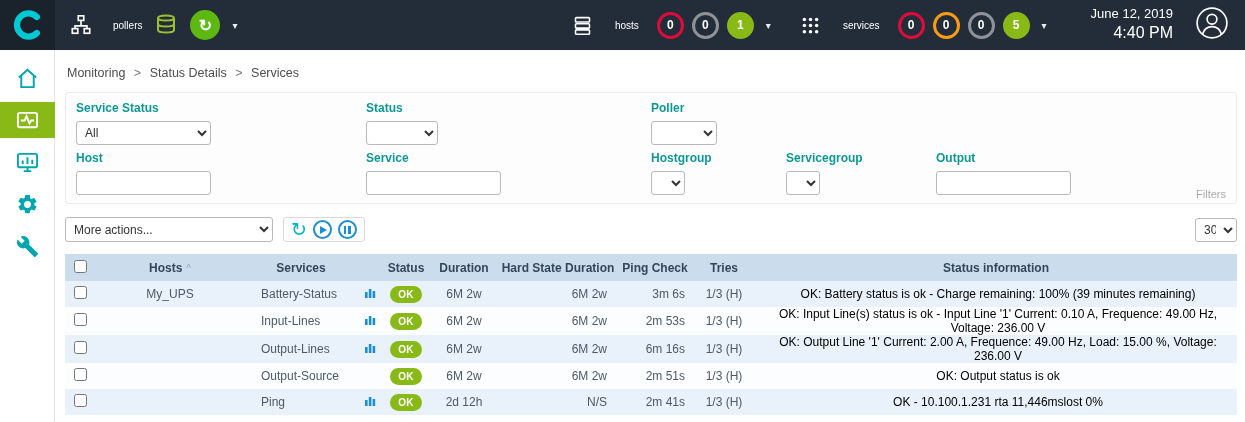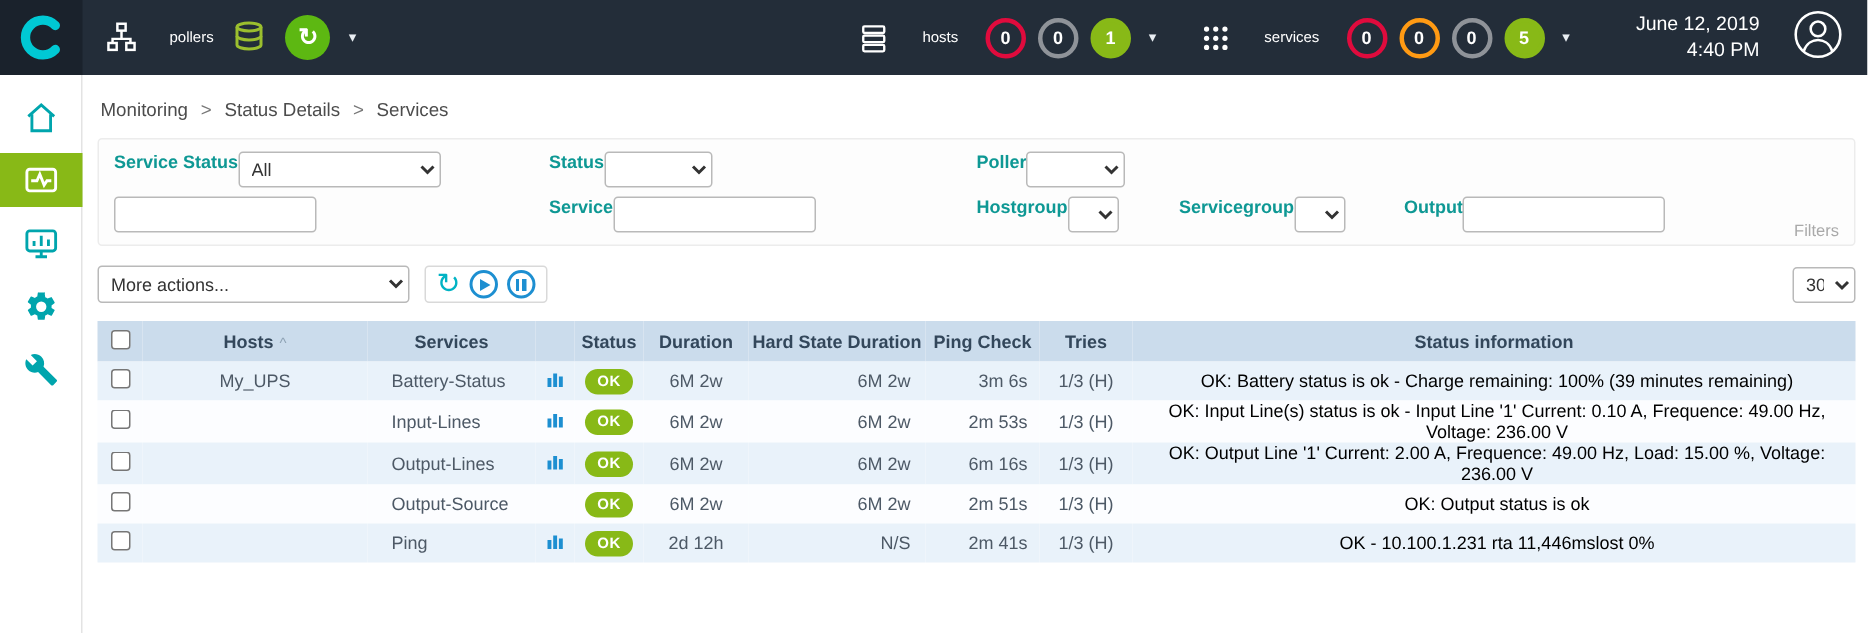--- a/index.html
+++ b/index.html
@@ -33,21 +33,21 @@
     display: flex; align-items: center; justify-content: center;
     font-size: 12px; font-weight: bold; color: #fff; cursor: pointer; background: transparent;
   }
   .counter.red    { border-color: #e00b3d; }
   .counter.gray   { border-color: #8f9399; }
   .counter.orange { border-color: #ff9a13; }
   .counter.green  { border-color: #88b917; background: #88b917; }
   .right-side { margin-left: auto; display: flex; align-items: center; }
   .clock { text-align: right; margin: 0 22px 0 30px; line-height: 1.3; }
   .clock .date { font-size: 13px; }
-  .clock .time { font-size: 13px; }
+  .clock .time { font-size: 16px; }
   .avatar { margin-right: 16px; cursor: pointer; }
 
   
   .layout { display: flex; height: 372px; }
   .sidebar {
     width: 55px; border-right: 1px solid #e3e3e3; background: #fff;
     display: flex; flex-direction: column; align-items: center; padding-top: 10px; gap: 6px;
   }
   .side-item {
     width: 55px; height: 36px; display: flex; align-items: center; justify-content: center;
@@ -61,21 +61,21 @@
   
   .breadcrumb { padding: 16px 2px 12px 2px; font-size: 12.5px; color: #4c4c4c; }
   .breadcrumb .sep { margin: 0 5px; color: #777; }
 
   
   .panel {
     background: #fdfdfd; border: 1px solid #ececec; border-radius: 3px;
     padding: 8px 12px 2px 10px; position: relative;
   }
   .f-row { display: flex; margin-bottom: 6px; }
-  .f-field { display: flex; flex-direction: row; }
+  .f-field { display: flex; flex-direction: column; }
   .f-label { color: #0e9894; font-weight: bold; font-size: 12px; margin-bottom: 6px; }
   select, input[type=text] {
     font-family: "Liberation Sans", sans-serif; font-size: 12px; color: #333;
     border: 1px solid #b9b9b9; border-radius: 3px; background: #fff; height: 24px; padding: 1px 4px;
   }
   .w135 { width: 135px; } .w72 { width: 72px; } .w66 { width: 66px; } .w34 { width: 34px; }
   .filters-caption { position: absolute; right: 10px; bottom: 3px; color: #a9a9a9; font-size: 11px; }
 
   
   .toolbar { display: flex; align-items: center; margin: 13px 0 12px 0; gap: 10px; }
@@ -280,20 +280,21 @@
           <div class="f-label">Status</div>
           <select class="w72"><option></option></select>
         </div>
         <div class="f-field">
           <div class="f-label">Poller</div>
           <select class="w66"><option></option></select>
         </div>
       </div>
       <div class="f-row">
         <div class="f-field" style="width:290px">
+          <div class="f-label">Host</div>
           <input type="text" class="w135" value="" style="">
         </div>
         <div class="f-field" style="width:285px">
           <div class="f-label">Service</div>
           <input type="text" class="w135" value="" style="">
         </div>
         <div class="f-field" style="width:135px">
           <div class="f-label">Hostgroup</div>
           <select class="w34"><option></option></select>
         </div>

